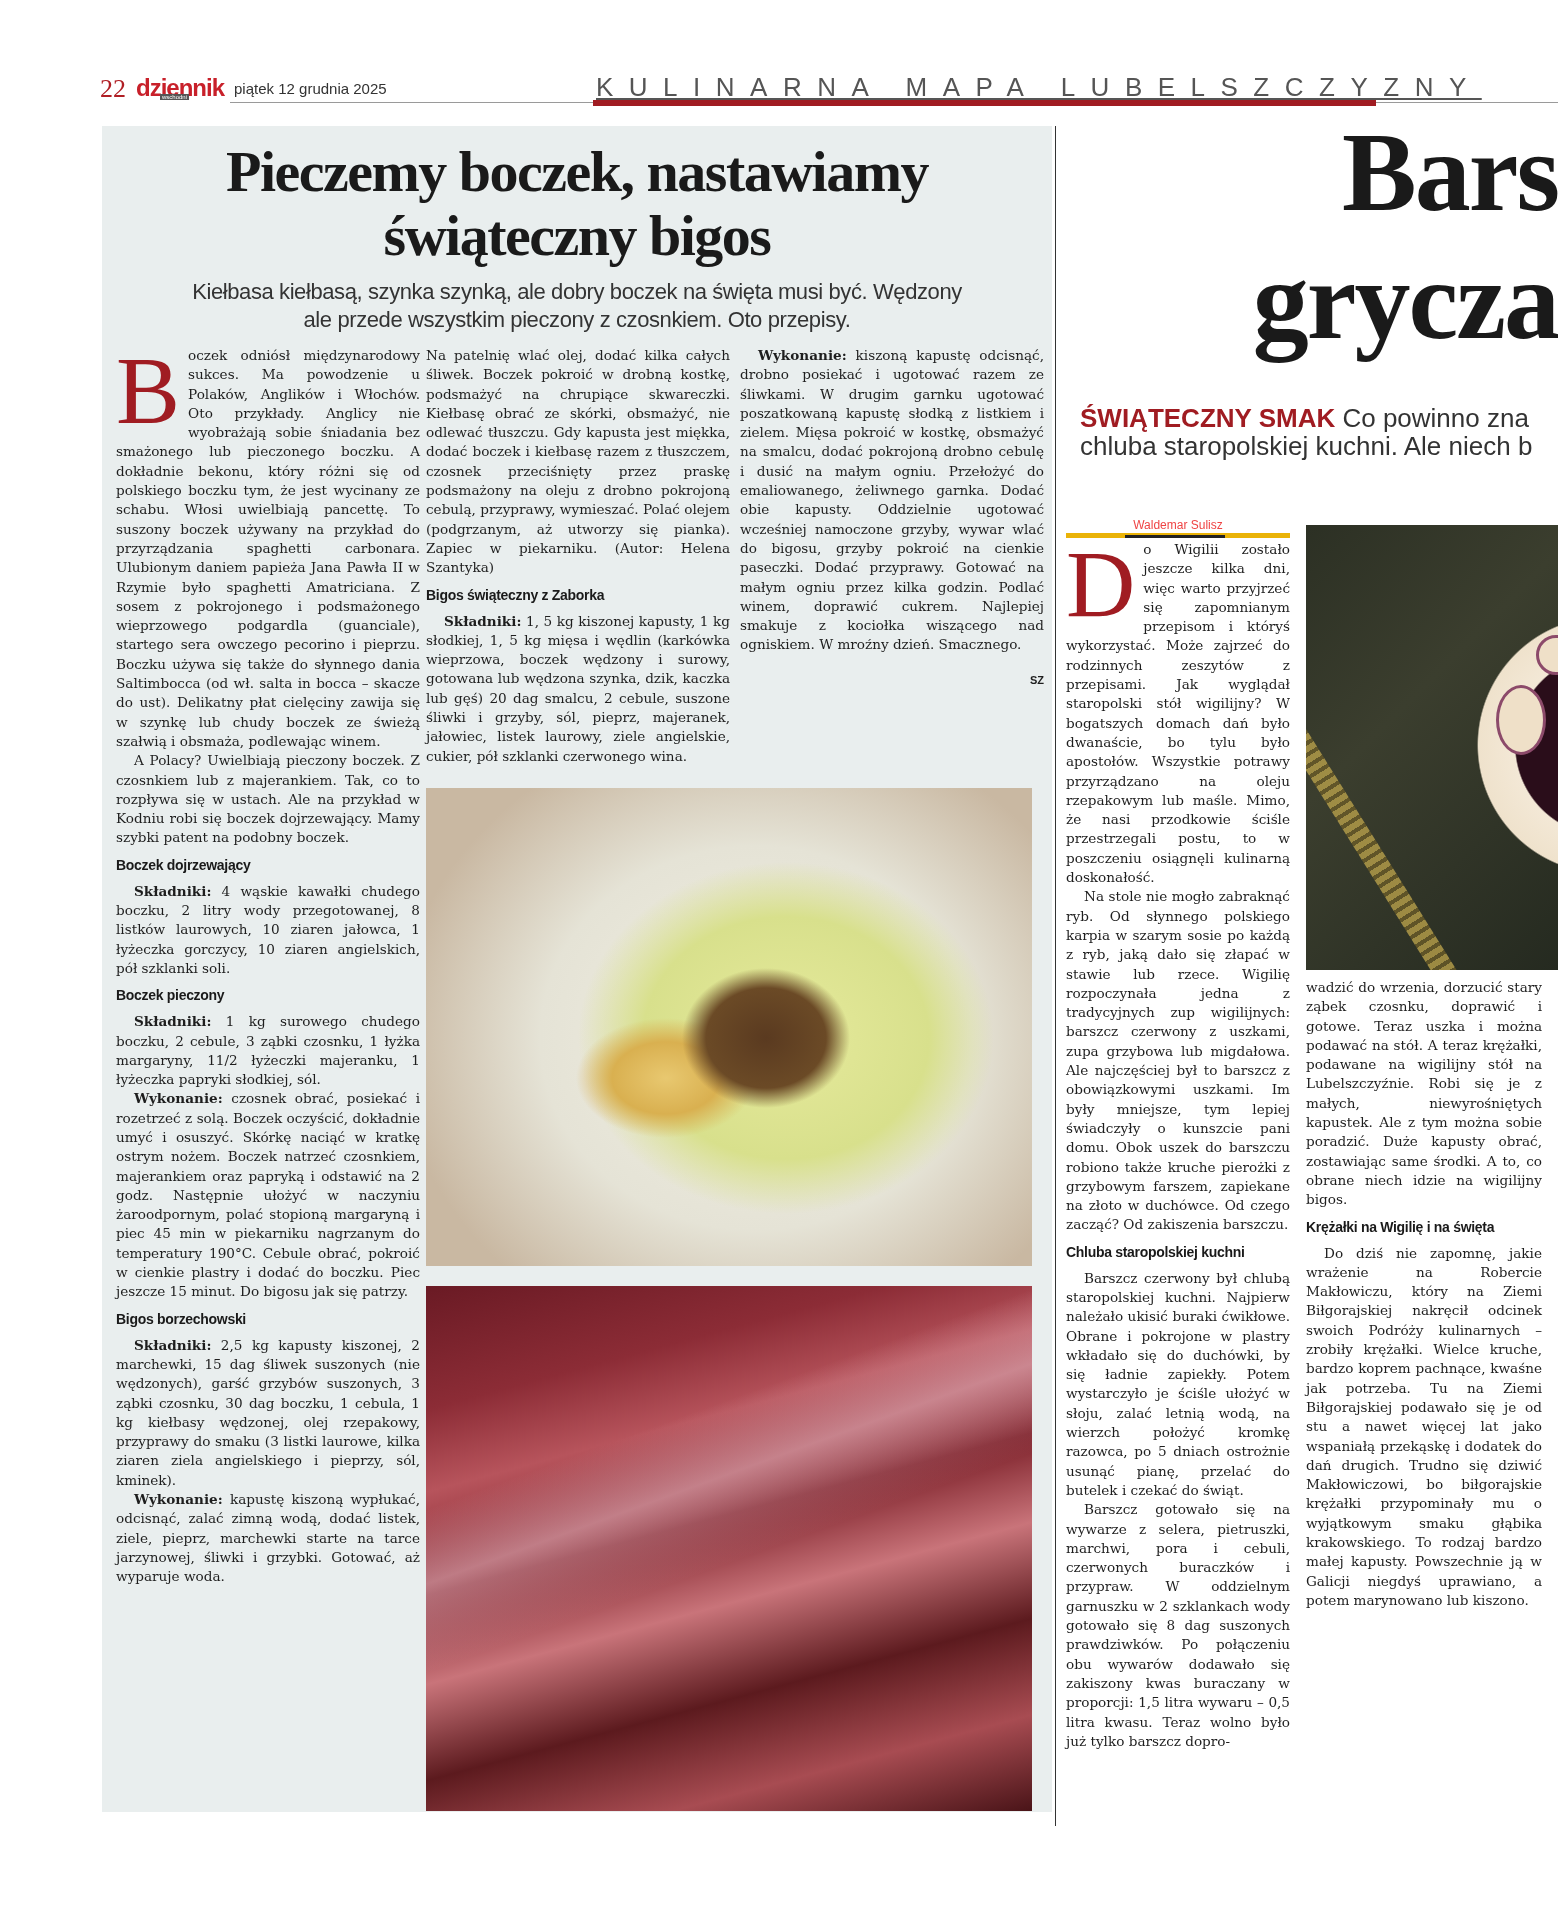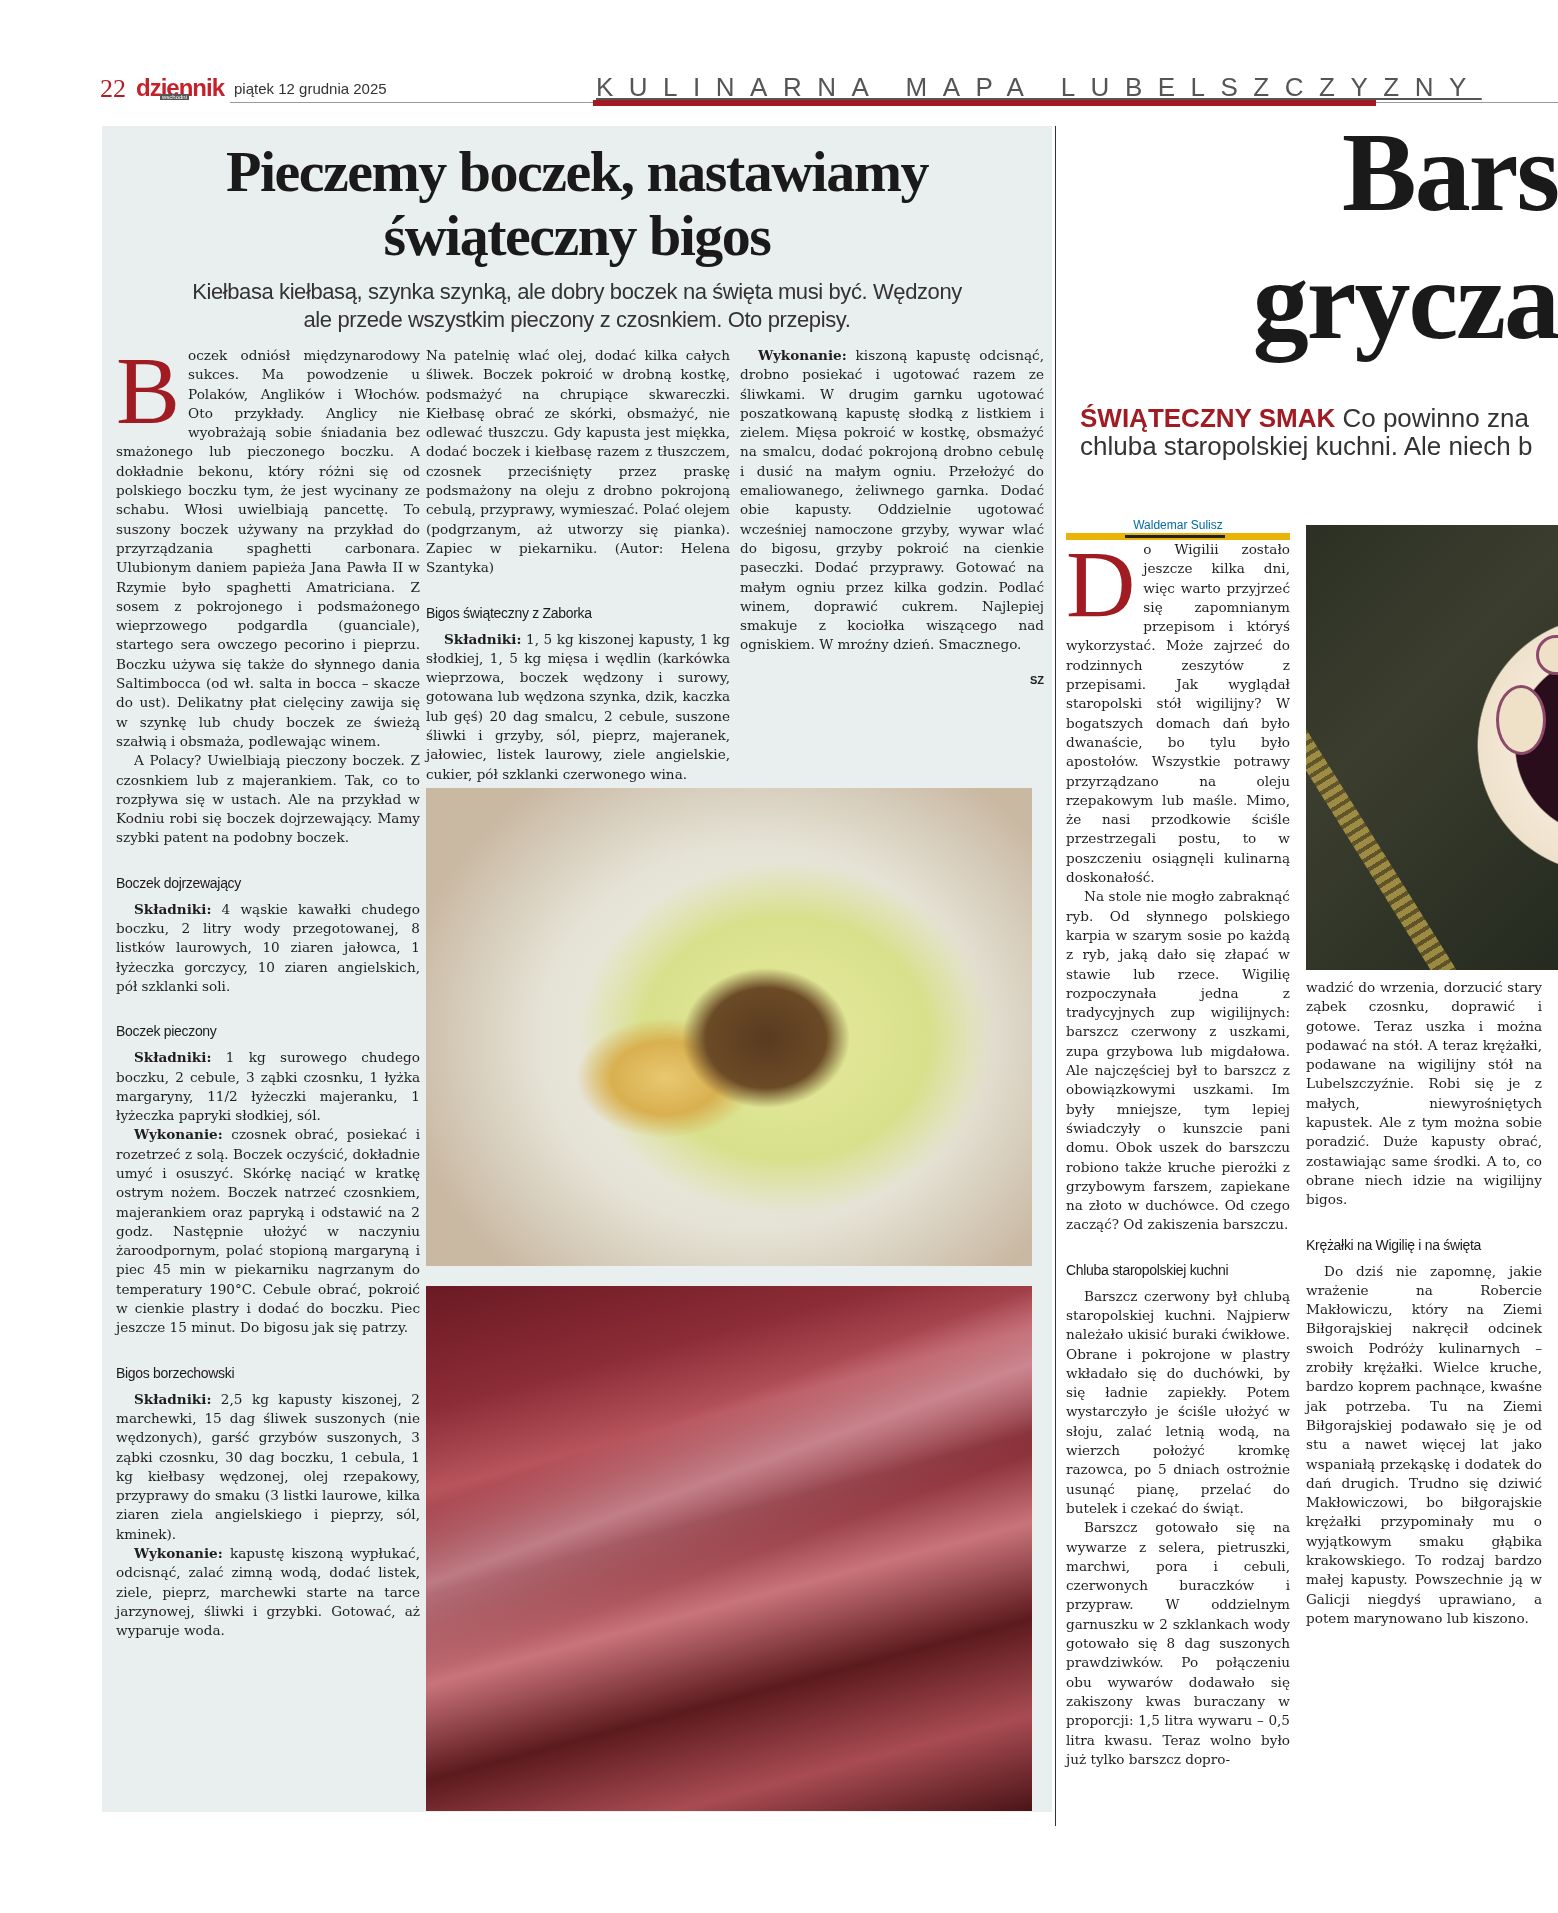--- a/index.html
+++ b/index.html
@@ -19,21 +19,21 @@
   
   .left-panel { position: absolute; left: 102px; top: 126px; width: 950px; height: 1686px; background: #e9eeee; }
   .left-title { position: absolute; left: 102px; top: 140px; width: 950px; text-align: center;
     font-family: "Liberation Serif", serif; font-size: 58px; line-height: 64px; font-weight: bold; color: #1a1a1a; letter-spacing: -1.5px; }
   .left-lead { position: absolute; left: 102px; top: 278px; width: 950px; text-align: center;
     font-family: "Liberation Sans", sans-serif; font-size: 22px; line-height: 28px; color: #333; letter-spacing: -0.4px; }
 
   .col { position: absolute; font-family: "DejaVu Serif", serif; font-size: 13.6px; line-height: 19.3px; color: #1e1e1e; text-align: justify; hyphens: manual; }
   .col p { text-indent: 18px; }
   .col p.noindent { text-indent: 0; }
-  .col h4 { font-family: "Liberation Sans", sans-serif; font-weight: normal; font-size: 14px; line-height: 22px; margin: 24px 0 6px; letter-spacing: -0.3px; color: #1a1a1a; }
+  .col h4 { font-family: "Liberation Sans", sans-serif; font-weight: bold; font-size: 14px; line-height: 22px; margin: 6px 0 6px; letter-spacing: -0.3px; color: #1a1a1a; }
   .col b { font-weight: bold; }
   .dropcap { float: left; font-family: "Liberation Serif", serif; color: #a01c22; font-size: 96px; line-height: 74px; margin: 4px 8px 0 0; padding-top: 4px; }
   .signature { text-align: right; font-family: "Liberation Sans", sans-serif; font-weight: bold; font-size: 11px; margin-top: 16px; }
 
   .col1 { left: 116px; top: 346px; width: 304px; }
   .col2 { left: 426px; top: 346px; width: 304px; }
   .col3 { left: 740px; top: 346px; width: 304px; }
 
   
   .photo { position: absolute; overflow: hidden; }
@@ -60,22 +60,22 @@
   
   .vdivider { position: absolute; left: 1055px; top: 126px; width: 1px; height: 1700px; background: #333; }
 
   
   .right-title { position: absolute; left: 1070px; top: 108px; width: 488px; text-align: right; white-space: nowrap; overflow: hidden;
     font-family: "Liberation Serif", serif; font-weight: bold; color: #1a1a1a; font-size: 112px; line-height: 128px; letter-spacing: -2px; }
   .right-title .line2 { display: block; padding-right: 0; }
   .right-lead { position: absolute; left: 1080px; top: 404px; width: 478px; white-space: nowrap; overflow: hidden;
     font-family: "Liberation Sans", sans-serif; font-size: 26px; line-height: 28px; color: #333; }
   .right-lead .kicker { color: #a01c22; font-weight: bold; }
-  .byline { position: absolute; left: 1066px; top: 518px; width: 224px; border-bottom: 7px solid #eab308; text-align: center;
-    font-family: "Liberation Sans", sans-serif; font-size: 12px; color: #0369a1; padding-bottom: 1px; }
+  .byline { position: absolute; left: 1066px; top: 518px; width: 224px; border-bottom: 5px solid #eab308; text-align: center;
+    font-family: "Liberation Sans", sans-serif; font-size: 12px; color: #ef4444; padding-bottom: 1px; }
   .byline-bar { position: absolute; left: 1125px; top: 535px; width: 100px; height: 3px; background: #222; }
   .col4 { left: 1066px; top: 540px; width: 224px; font-size: 13.6px; }
   .col5 { left: 1306px; top: 978px; width: 236px; font-size: 13.6px; }
 </style>
 </head>
 <body>
 
 <header class="masthead">
   <span class="page-num">22</span>
   <span class="logo">dziennik</span>

